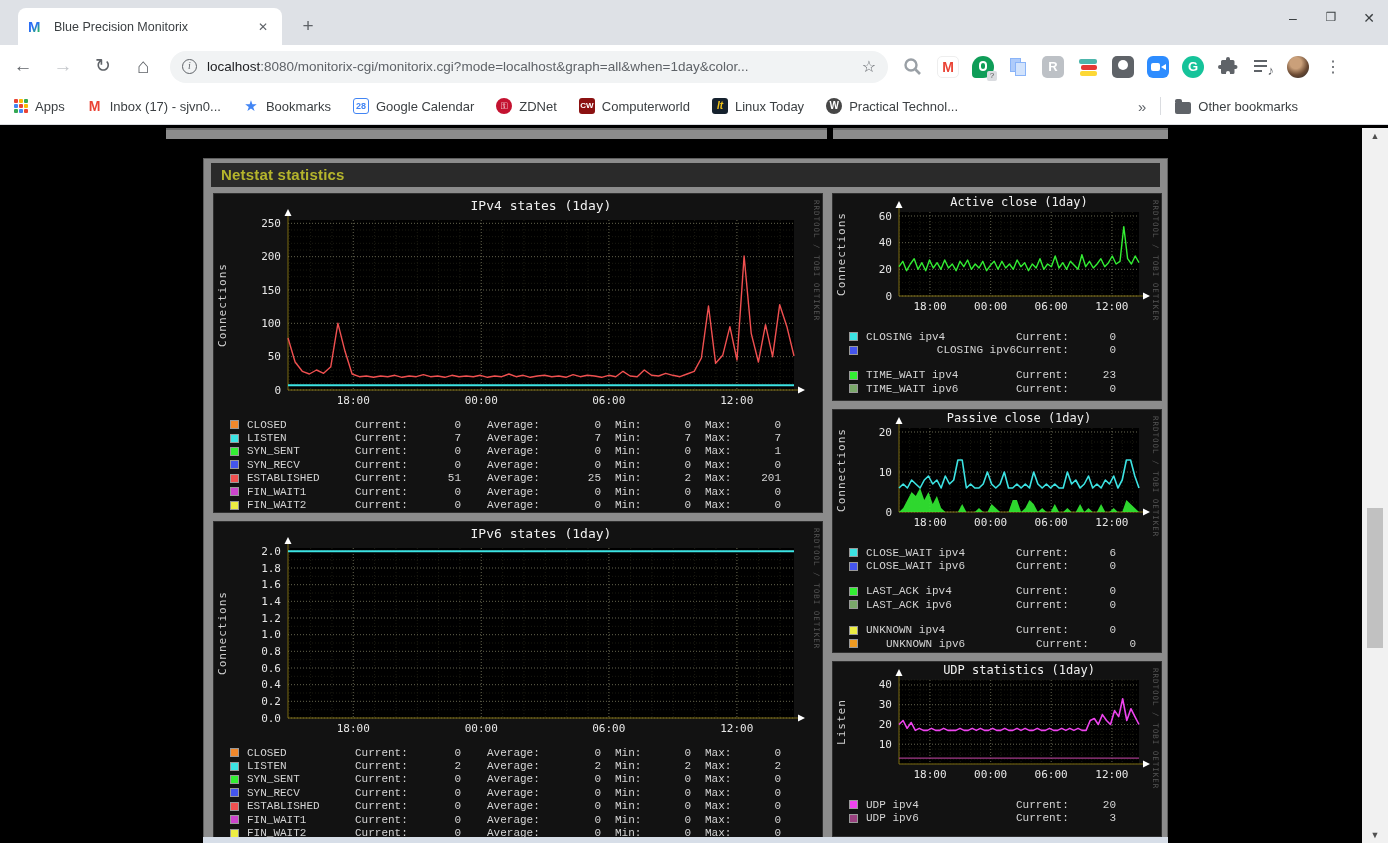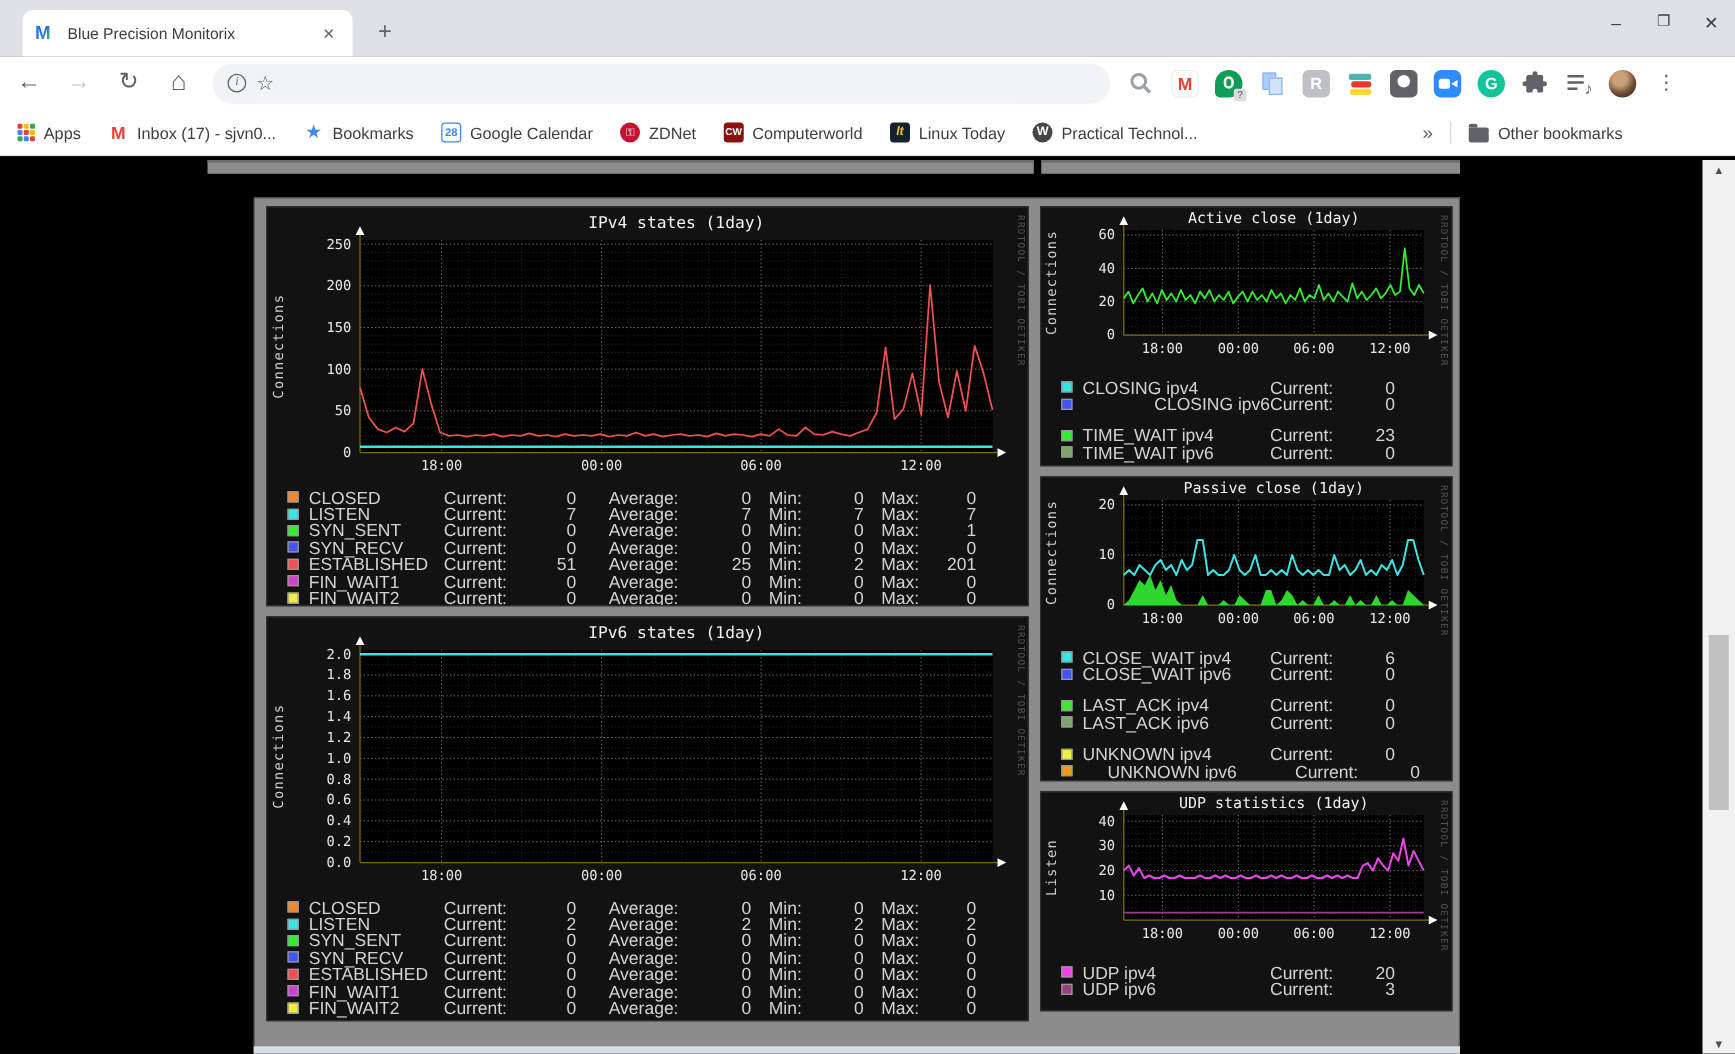--- a/index.html
+++ b/index.html
@@ -54,21 +54,21 @@
   .frame { position:absolute; left:203px; top:33px; width:965px; height:690px;
            background:#8c8c8c; border:1px solid #5e5e5e; }
   .frame-title { margin:4px 7px 0 7px; background:#2a2a2a; height:24px; line-height:24px;
            padding-left:10px; color:#b5b52c; font-weight:bold; font-size:15px; letter-spacing:0.2px; }
   .cols { display:flex; gap:9px; margin:6px 9px 0 9px; }
   .col-l { width:610px; display:flex; flex-direction:column; gap:8px; }
   .col-r { width:330px; display:flex; flex-direction:column; gap:8px; }
   .panel { background:#121212; border:1px solid #2f2f2f; position:relative; overflow:hidden; }
   .watermark { position:absolute; top:6px; right:1px; writing-mode:vertical-rl; font-family:"DejaVu Sans Mono",monospace;
            font-size:7.5px; color:#555; letter-spacing:1px; }
-  .legend { font-family:Liberation Sans, sans-serif; font-size:14px; color:#d4d4d4; }
+  .legend { font-family:Liberation Mono, monospace; font-size:11px; color:#d4d4d4; }
   .lrow { display:flex; align-items:center; height:13.4px; }
   .sw { width:9px; height:9px; border:1px solid #999; margin:0 8px 0 16px; flex:0 0 auto; }
   .bottom-strip { position:absolute; left:203px; top:712px; width:965px; height:6px; background:#d7dee8; }
 
   
   .scrollbar { position:absolute; right:0; top:128px; width:26px; height:715px; background:#f1f1f1; }
   .sb-arrow { position:absolute; left:0; width:26px; height:16px; color:#505050; font-size:9px; text-align:center; line-height:16px; }
   .sb-thumb { position:absolute; left:5px; top:380px; width:16px; height:140px; background:#c1c1c1; }
 
   svg text { font-family:"DejaVu Sans Mono",monospace; }
@@ -92,20 +92,21 @@
     </div>
   </div>
 
   <div class="toolbar">
     <span class="nav-ic">←</span>
     <span class="nav-ic disabled">→</span>
     <span class="nav-ic">↻</span>
     <span class="nav-ic" style="font-size:21px">⌂</span>
     <div class="omnibox">
       <span class="info-ic">i</span>
+      <span class="url"><b>localhost</b><span>:8080/monitorix-cgi/monitorix.cgi?mode=localhost&amp;graph=all&amp;when=1day&amp;color...</span></span>
       <span class="omni-star">☆</span>
     </div>
     <div class="ext-row">
       <span class="ext">
         <svg width="22" height="22" viewBox="0 0 22 22">
             <circle cx="9" cy="9" r="5.5" fill="none" stroke="#9aa0a6" stroke-width="2.4"></circle>
             <line x1="13.5" y1="13.5" x2="18" y2="18" stroke="#9aa0a6" stroke-width="2.6"></line>
           </svg>
       </span>
       <span class="ext badge-ic" style="background:#fff;border:1px solid #eee;color:#ea4335;font-size:14px;line-height:20px;">M</span>
@@ -196,20 +197,21 @@
       <span class="folder"></span>
       <span>Other bookmarks</span>
     </div>
   </div>
 
   <div class="page">
     <div class="prev-strip" style="left:166px;width:661px;"></div>
     <div class="prev-strip" style="left:833px;width:335px;"></div>
 
     <div class="frame">
+      <div class="frame-title">Netstat statistics</div>
       <div class="cols">
         <div class="col-l" id="col-left">
             <div class="panel" style="height: 320px;"><svg width="608" height="214" viewBox="0 0 608 214">
                 <rect x="74" y="26" width="506" height="170" fill="#000"></rect>
                 <line x1="74" y1="196" x2="580" y2="196" stroke="#2c2c1c" stroke-width="0.6" stroke-dasharray="1,2"></line>
                 <line x1="74" y1="189.33333333333334" x2="580" y2="189.33333333333334" stroke="#2c2c1c" stroke-width="0.6" stroke-dasharray="1,2"></line>
                 <line x1="74" y1="182.66666666666669" x2="580" y2="182.66666666666669" stroke="#2c2c1c" stroke-width="0.6" stroke-dasharray="1,2"></line>
                 <line x1="74" y1="176" x2="580" y2="176" stroke="#2c2c1c" stroke-width="0.6" stroke-dasharray="1,2"></line>
                 <line x1="74" y1="169.33333333333334" x2="580" y2="169.33333333333334" stroke="#2c2c1c" stroke-width="0.6" stroke-dasharray="1,2"></line>
                 <line x1="74" y1="162.66666666666669" x2="580" y2="162.66666666666669" stroke="#2c2c1c" stroke-width="0.6" stroke-dasharray="1,2"></line>

